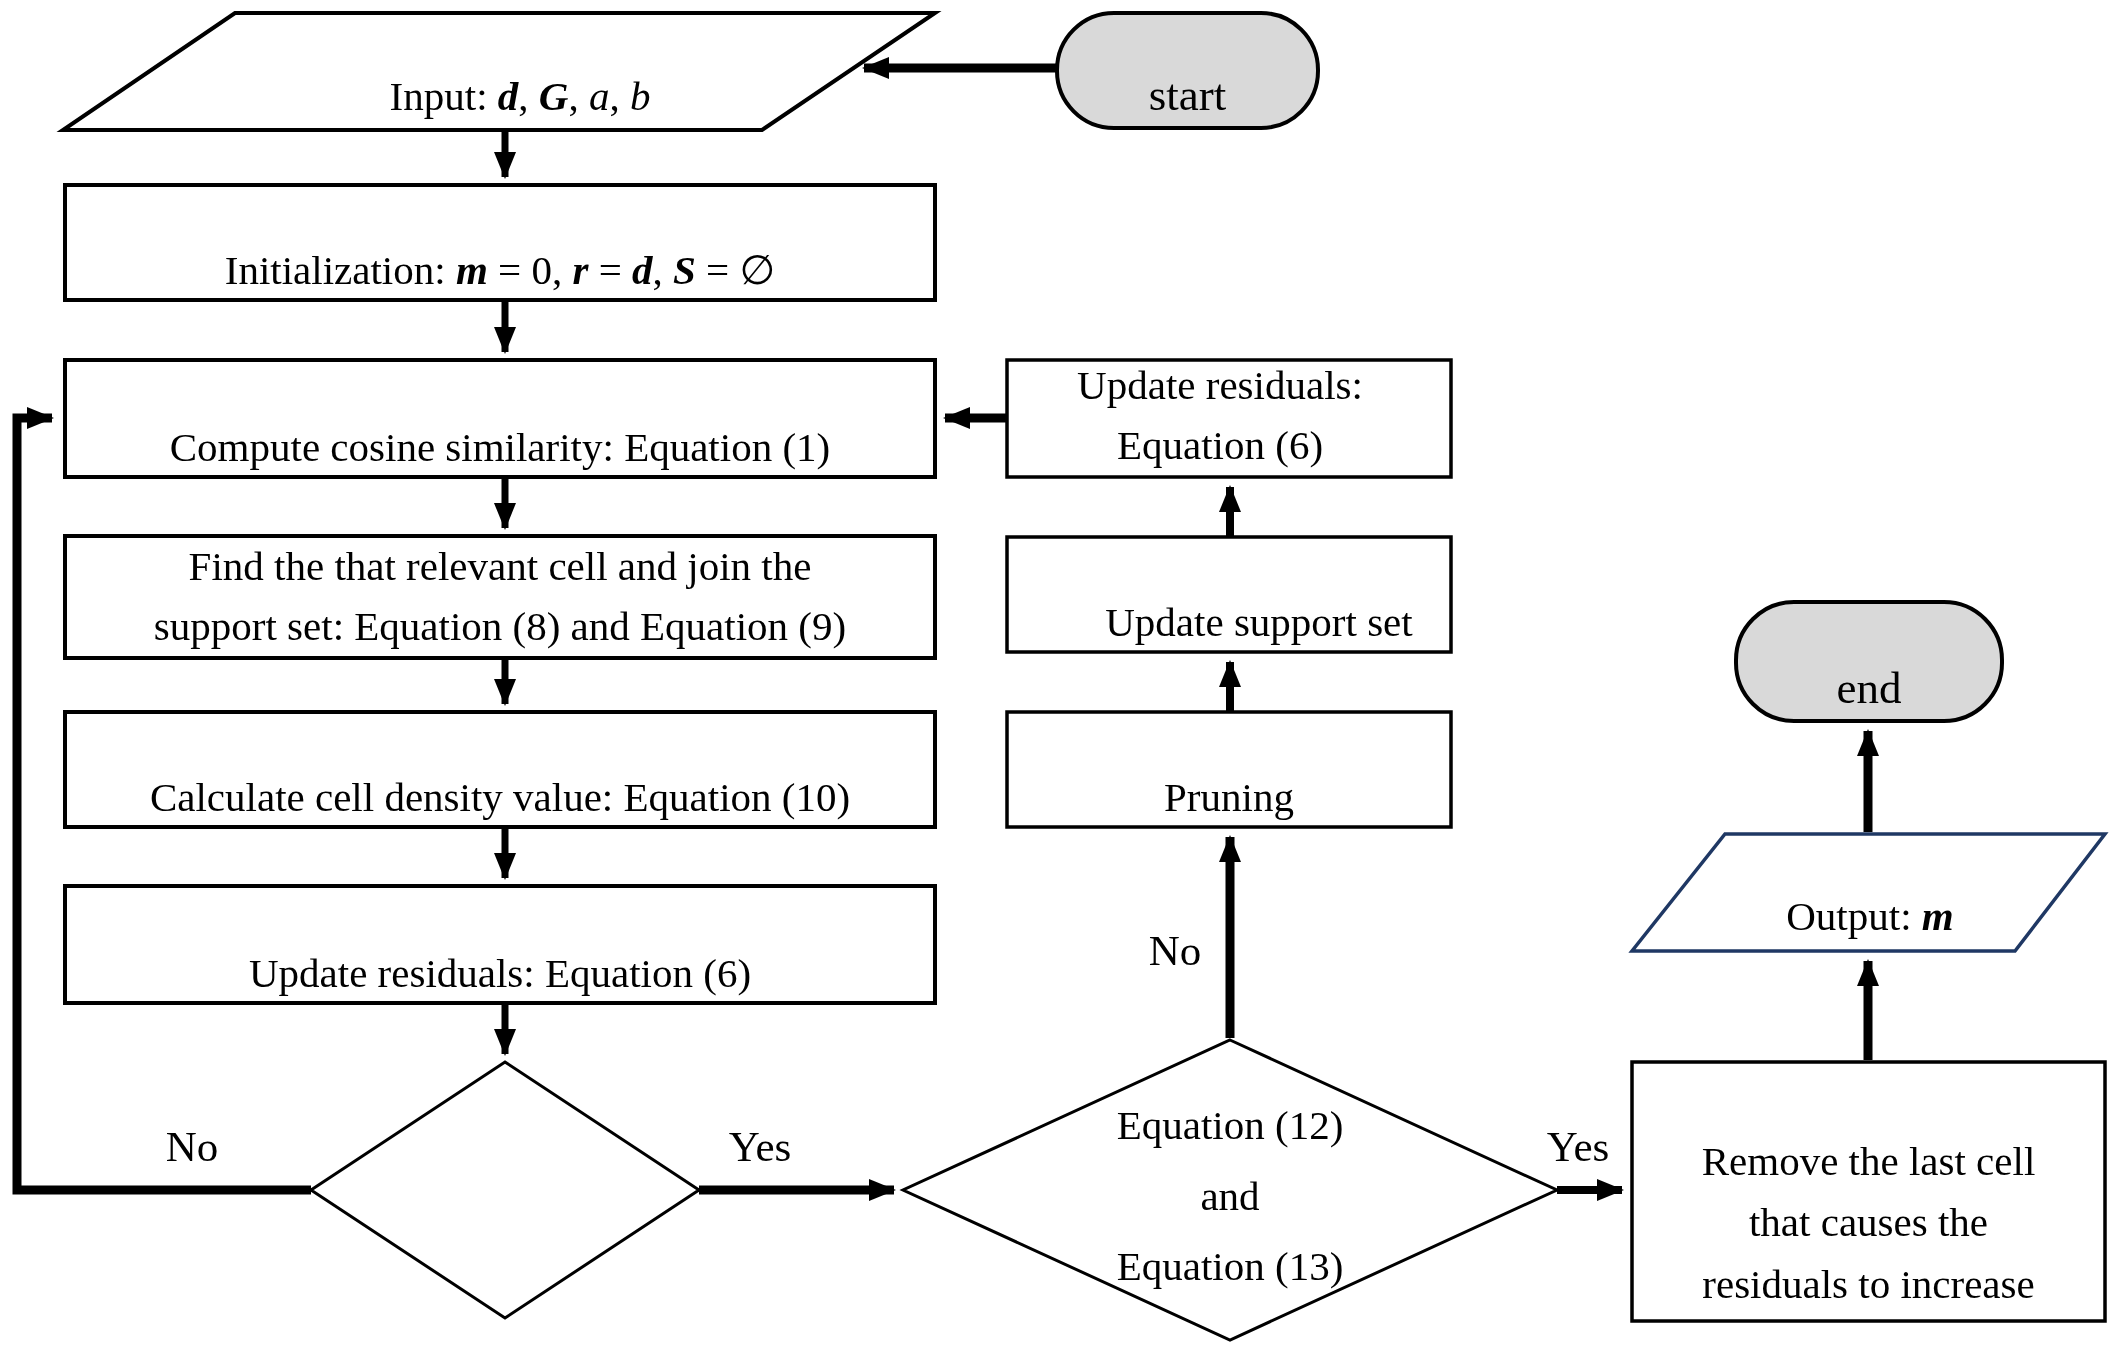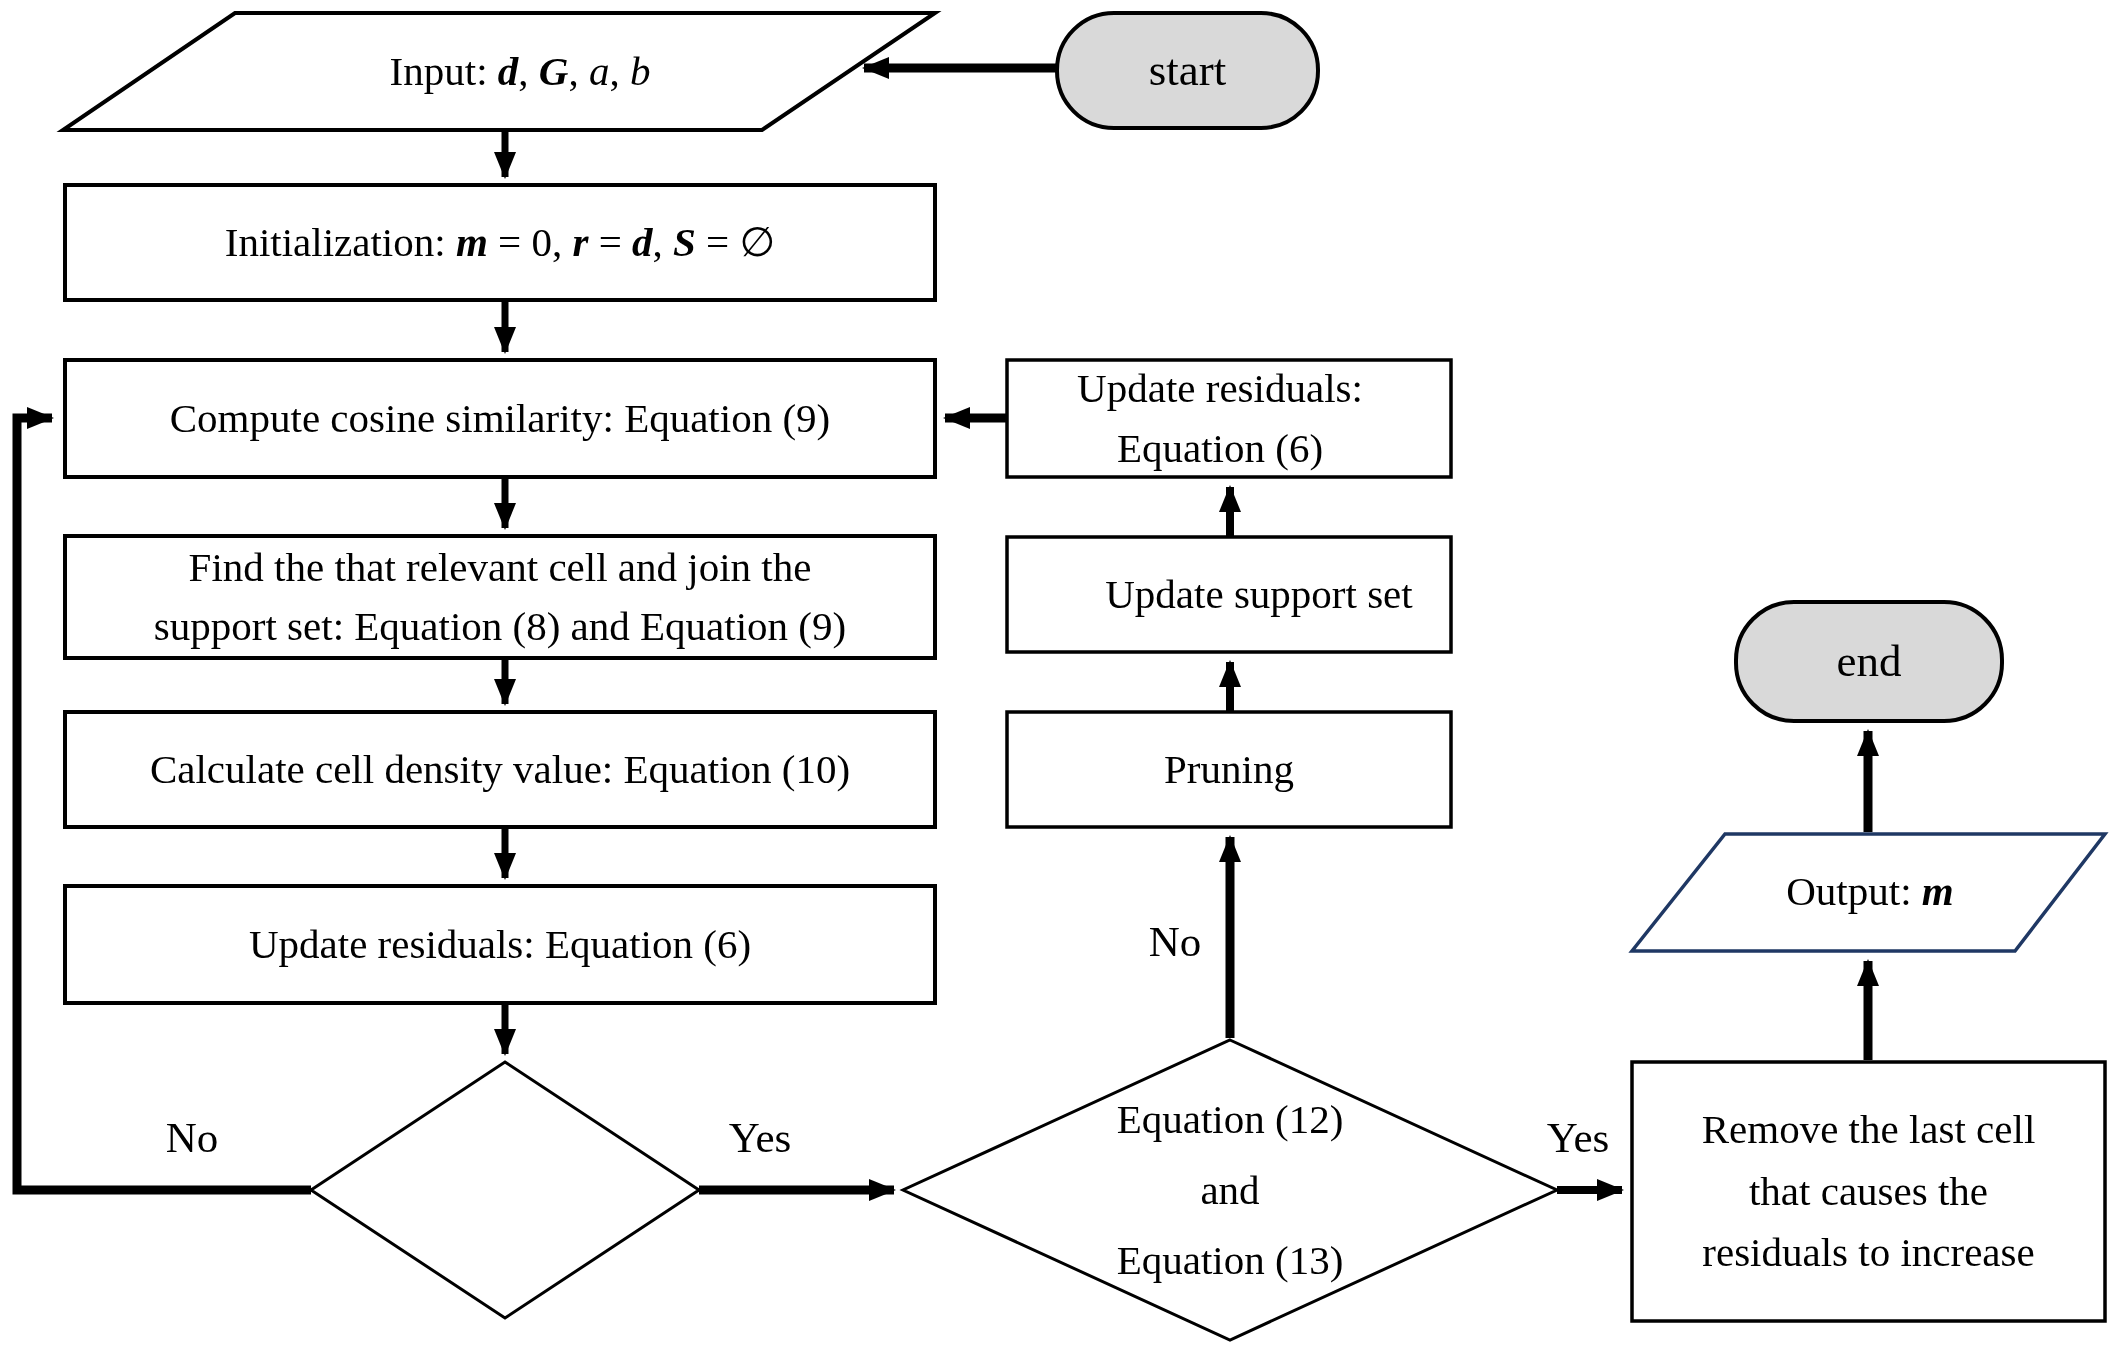--- a/index.html
+++ b/index.html
@@ -19,21 +19,21 @@
   .stage svg {
     position: absolute;
     left: 0;
     top: 0;
   }
   .lbl {
     position: absolute;
     display: flex;
     flex-direction: column;
     align-items: center;
-    justify-content: center;
+    justify-content: flex-end;
     text-align: center;
     font-size: 41px;
     line-height: 1.45;
     color: #000000;
     white-space: nowrap;
   }
   .lbl .row { display: block; }
   .terminal-lbl { font-size: 45px; }
   .branch-lbl { font-size: 43px; }
   .d1-lbl { font-size: 45px; }
@@ -92,21 +92,21 @@
 
   <div class="lbl terminal-lbl" style="left:1057px; top:13px; width:261px; height:115px;">
     <span class="row">start</span>
   </div>
 
   <div class="lbl" style="left:75px; top:185px; width:850px; height:115px;">
     <span class="row"><span>Initialization: </span><span class="bi">m</span><span> = 0, </span><span class="bi">r</span><span> = </span><span class="bi">d</span><span>, </span><span class="bi">S</span><span> = ∅</span></span>
   </div>
 
   <div class="lbl" style="left:75px; top:360px; width:850px; height:117px;">
-    <span class="row">Compute cosine similarity: Equation (9)</span>
+    <span class="row">Compute cosine similarity: Equation (1)</span>
   </div>
 
   <div class="lbl" style="left:75px; top:538px; width:850px; height:118px;">
     <span class="row">Find the that relevant cell and join the</span>
     <span class="row">support set: Equation (8) and Equation (9)</span>
   </div>
 
   <div class="lbl" style="left:75px; top:712px; width:850px; height:115px;">
     <span class="row">Calculate cell density value: Equation (10)</span>
   </div>

